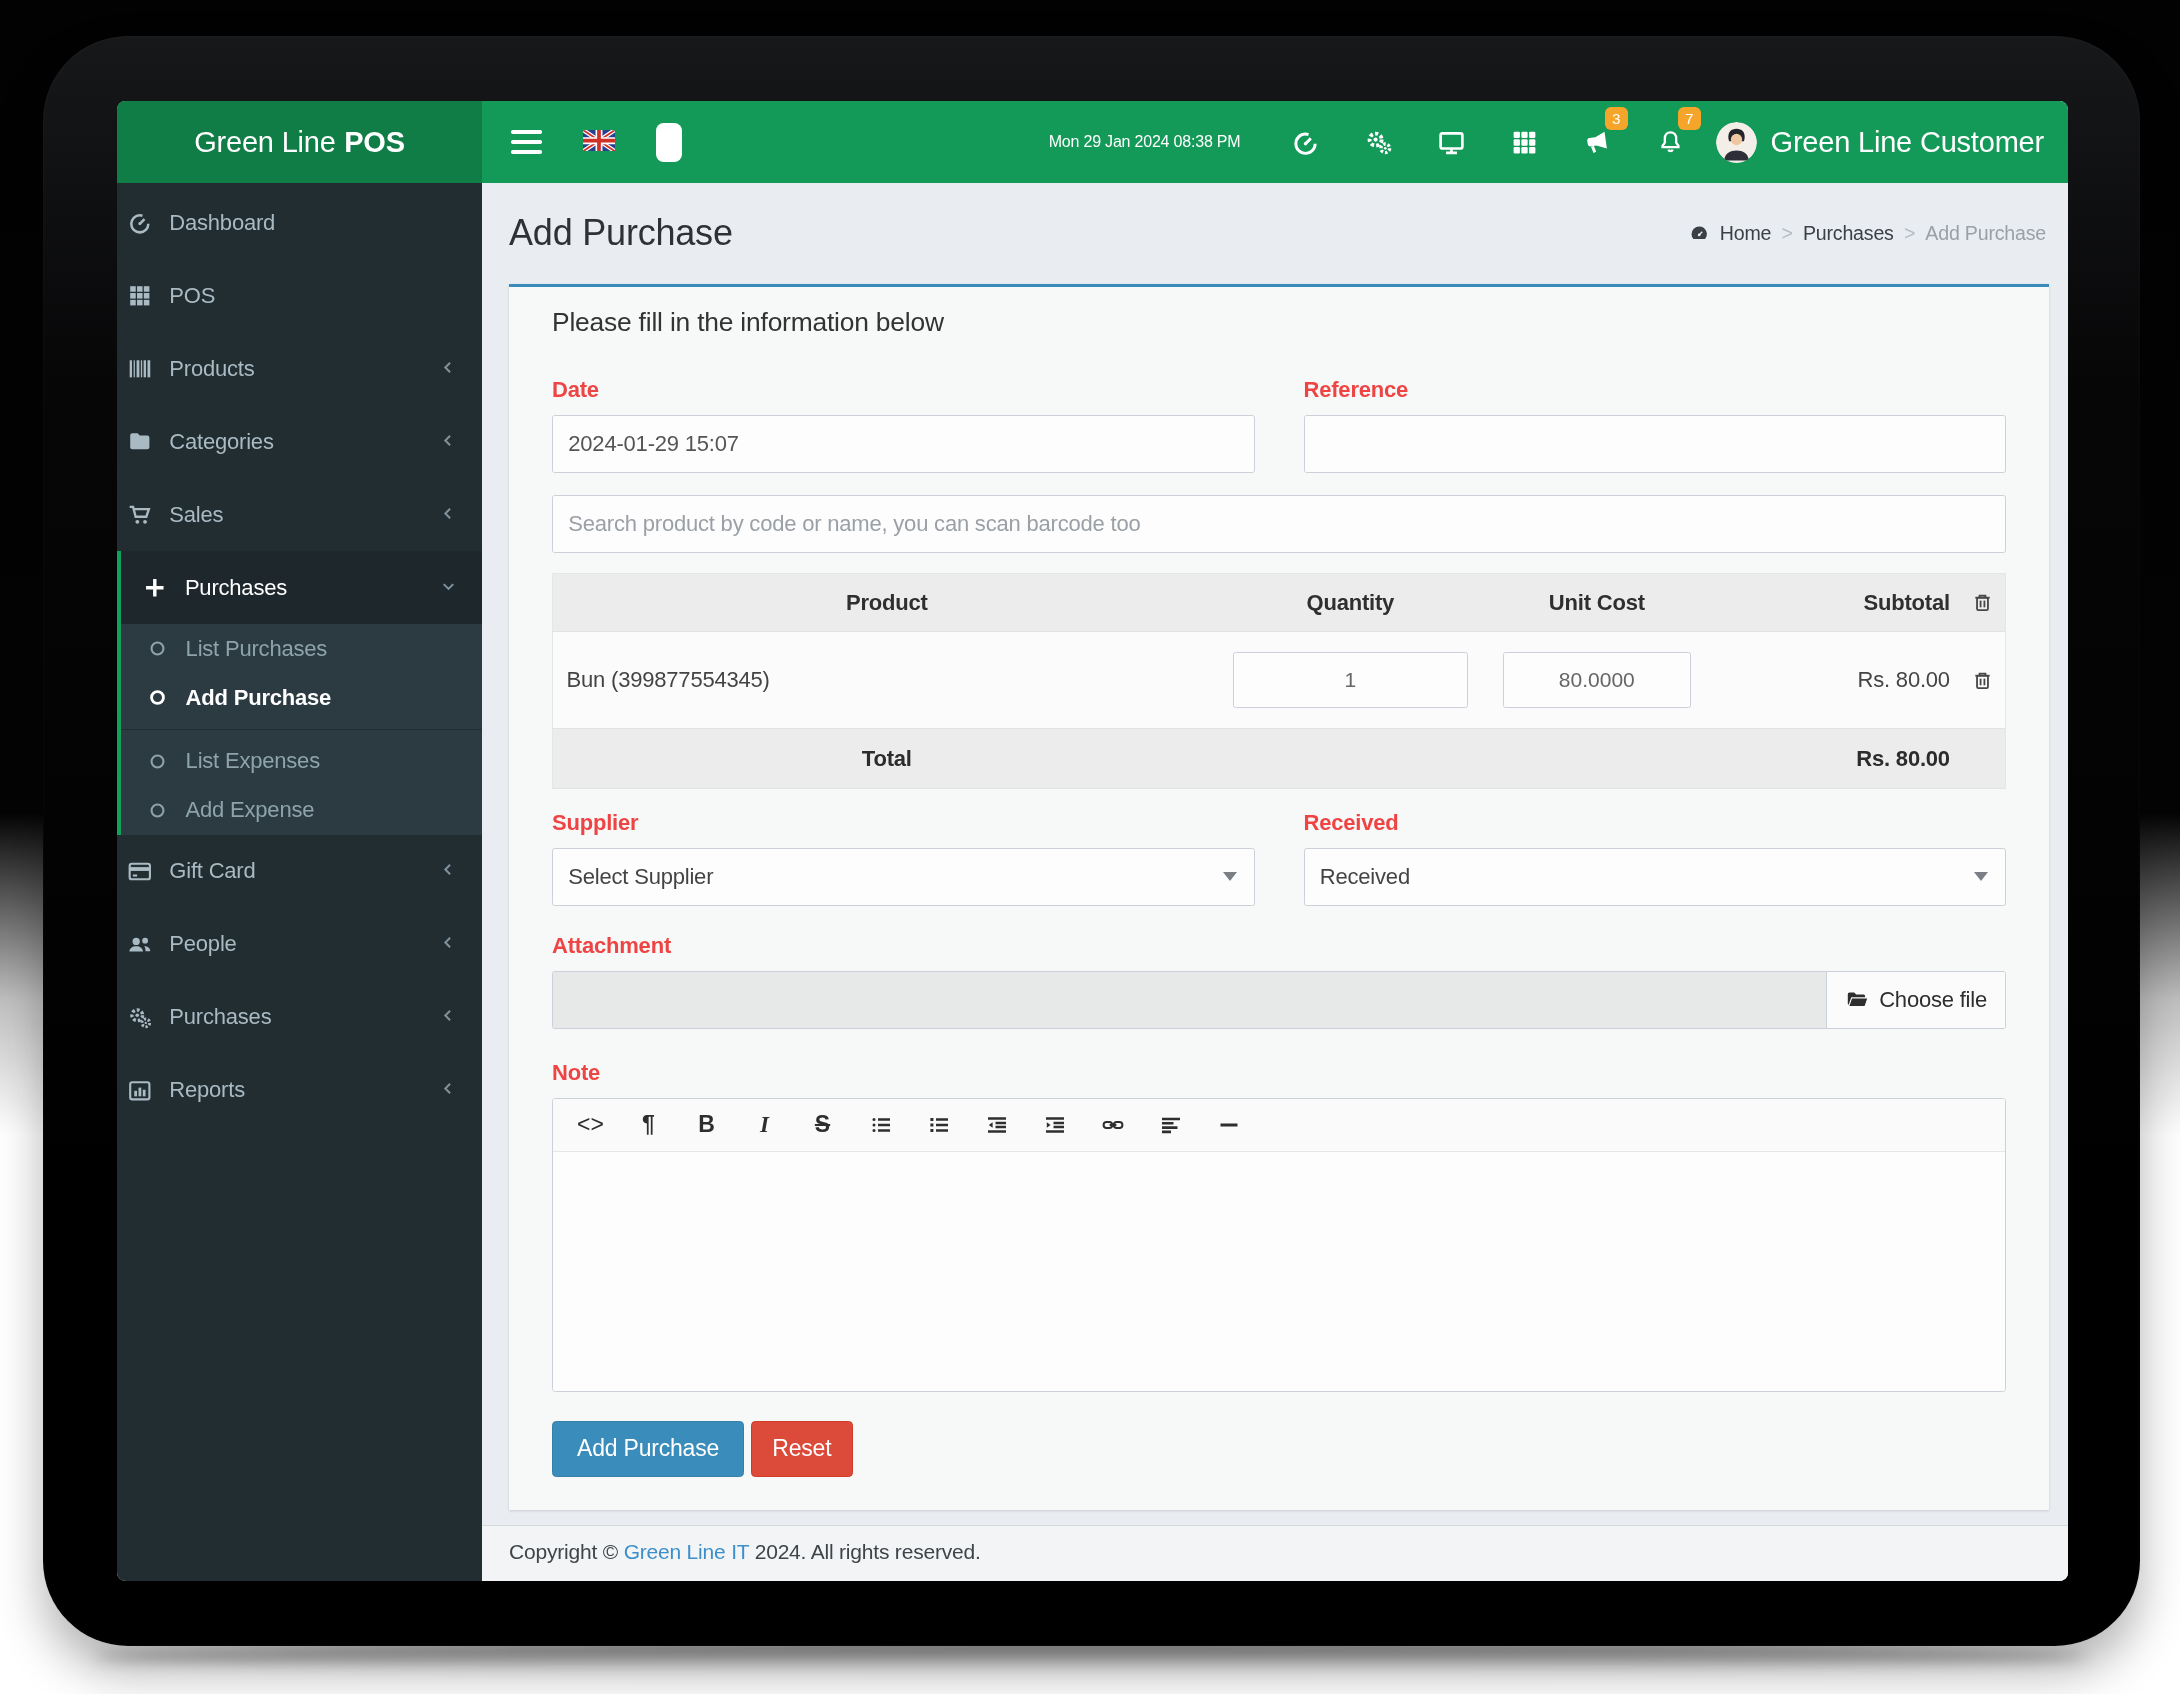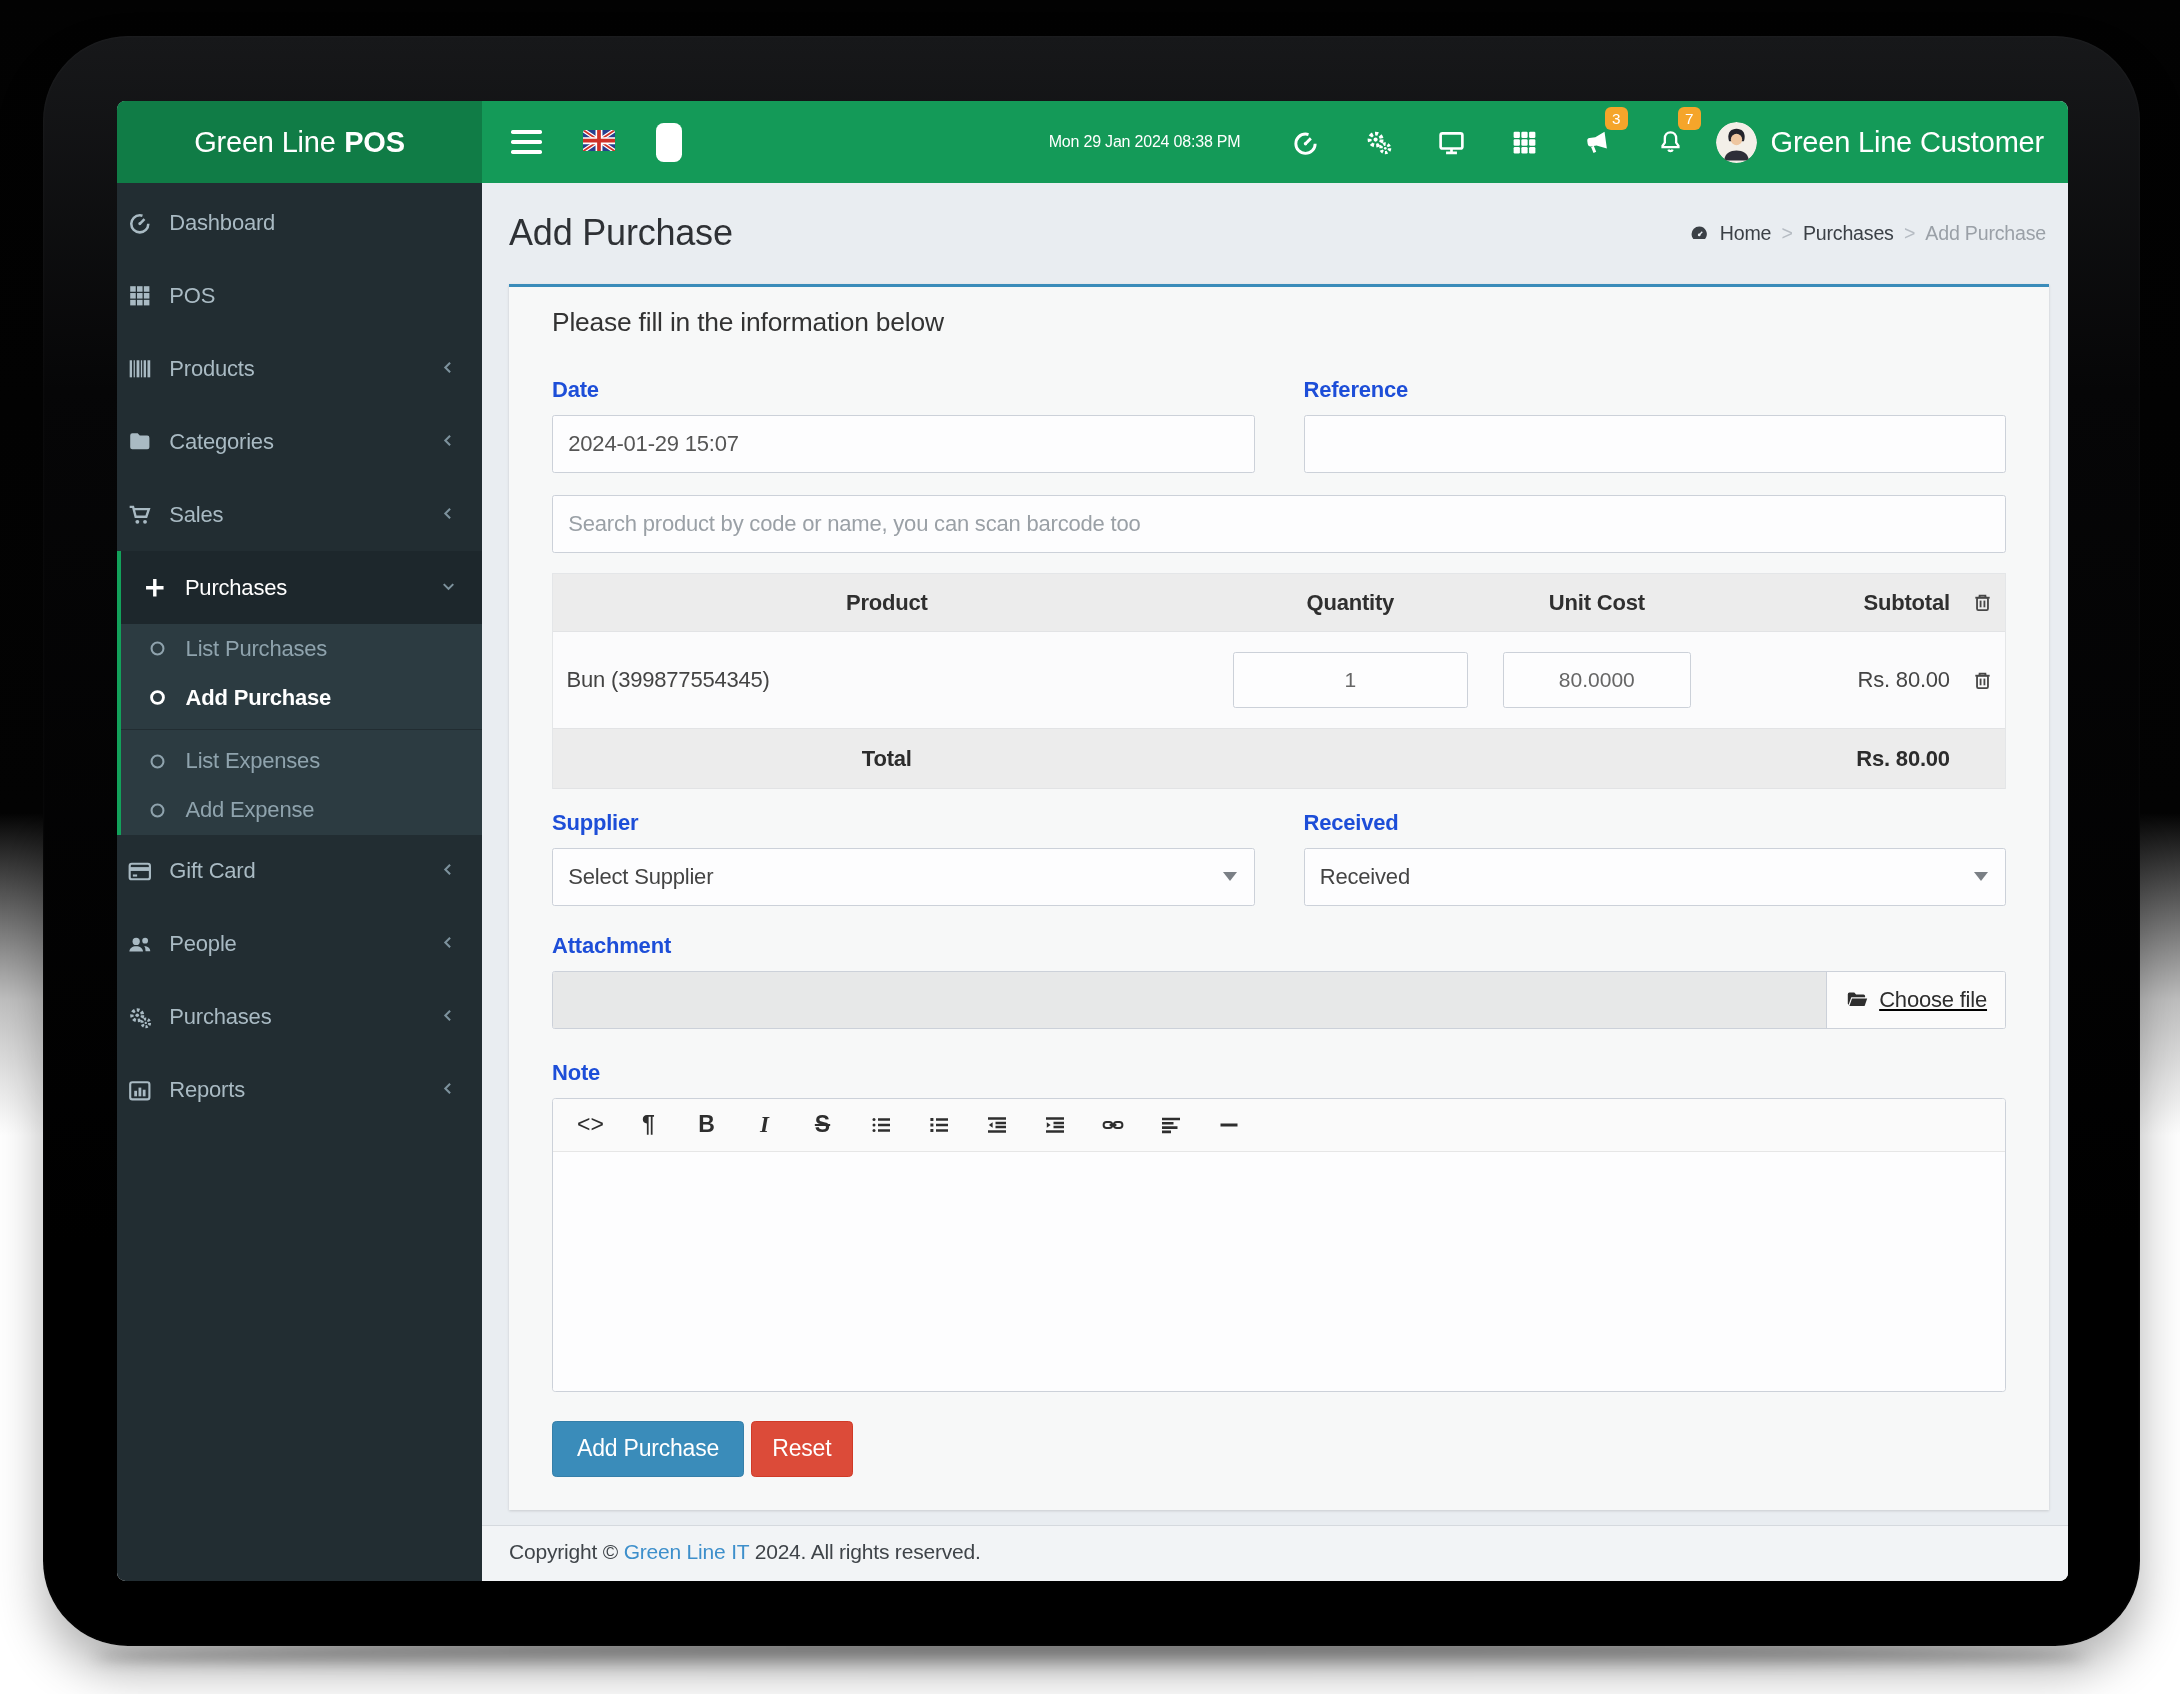--- a/index.html
+++ b/index.html
@@ -63,21 +63,21 @@
     font-size:19.6px;color:#3b4046;}
   .breadcrumb .bc-sep{color:#b6bcc3;}
   .breadcrumb .bc-last{color:#9aa0a7;}
   .breadcrumb svg{width:20.4px;height:20.4px;color:#3b4046;}
 
   .box{margin:31px 19px 0 27px;height:1226px;background:#f7f8f8;border-top:3.4px solid #3a8cba;
     box-shadow:0 0.9px 2.6px rgba(0,0,0,.14);padding:19px 43px 55px;overflow:hidden;}
   .box-heading{font-size:26.4px;color:#333;font-weight:500;line-height:32px;}
   .form-row{display:flex;gap:49px;}
   .form-col{flex:1;min-width:0;}
-  .f-label{font-size:22px;font-weight:700;color:#1d4ed8;margin-bottom:12px;}
+  .f-label{font-size:22px;font-weight:700;color:#ef4444;margin-bottom:12px;}
   .mt-lab1{margin-top:39px;}
   .inp{width:100%;height:58px;border:0.9px solid #ccd1d9;border-radius:2.6px;background:#fdfdfe;
     font-size:22px;color:#555;padding:0 15.3px;font-family:inherit;letter-spacing:-0.2px;}
   .inp::placeholder{color:#9aa0a6;}
   .search-inp{margin-top:22px;}
 
   
   .ptable{margin-top:20.4px;border:0.9px solid #e4e6e8;border-bottom:none;}
   .t-head,.t-row,.t-total{display:flex;align-items:center;border-bottom:0.9px solid #e2e3e5;}
   .t-head{height:58px;background:#ececec;font-weight:700;font-size:22px;color:#2f2f2f;}
@@ -99,21 +99,21 @@
   
   .mt-sel{margin-top:20.4px;}
   .sel{position:relative;height:58px;border:0.9px solid #ccd1d9;border-radius:2.6px;background:#fdfdfe;
     display:flex;align-items:center;padding:0 15.3px;font-size:22px;color:#444;cursor:pointer;}
   .caret{position:absolute;right:17px;top:50%;margin-top:-4.3px;width:0;height:0;
     border-left:7.7px solid transparent;border-right:7.7px solid transparent;border-top:9.4px solid #7a7f85;}
 
   
   .mt-att{margin-top:27px;}
   .filebox{margin-top:0;height:58px;border:0.9px solid #ccd1d9;border-radius:2.6px;display:flex;
-    overflow:hidden;cursor:pointer;text-decoration:underline;}
+    overflow:hidden;cursor:pointer;}
   .file-empty{flex:1;background:#e7e8e8;}
   .file-btn{width:179px;background:#fbfbfb;border-left:0.9px solid #ccd1d9;display:flex;align-items:center;
     justify-content:center;gap:10.2px;font-size:22px;color:#2e2e2e;}
   .file-btn svg{width:24px;height:24px;color:#2e2e2e;}
 
   
   .mt-note{margin-top:31px;}
   .editor{margin-top:10.2px;border:0.9px solid #ccd1d9;border-radius:3.4px;background:#fdfdfe;overflow:hidden;}
   .toolbar{height:53px;background:#fafafa;border-bottom:0.9px solid #e6e6e6;display:flex;align-items:center;
     padding-left:8.5px;}

